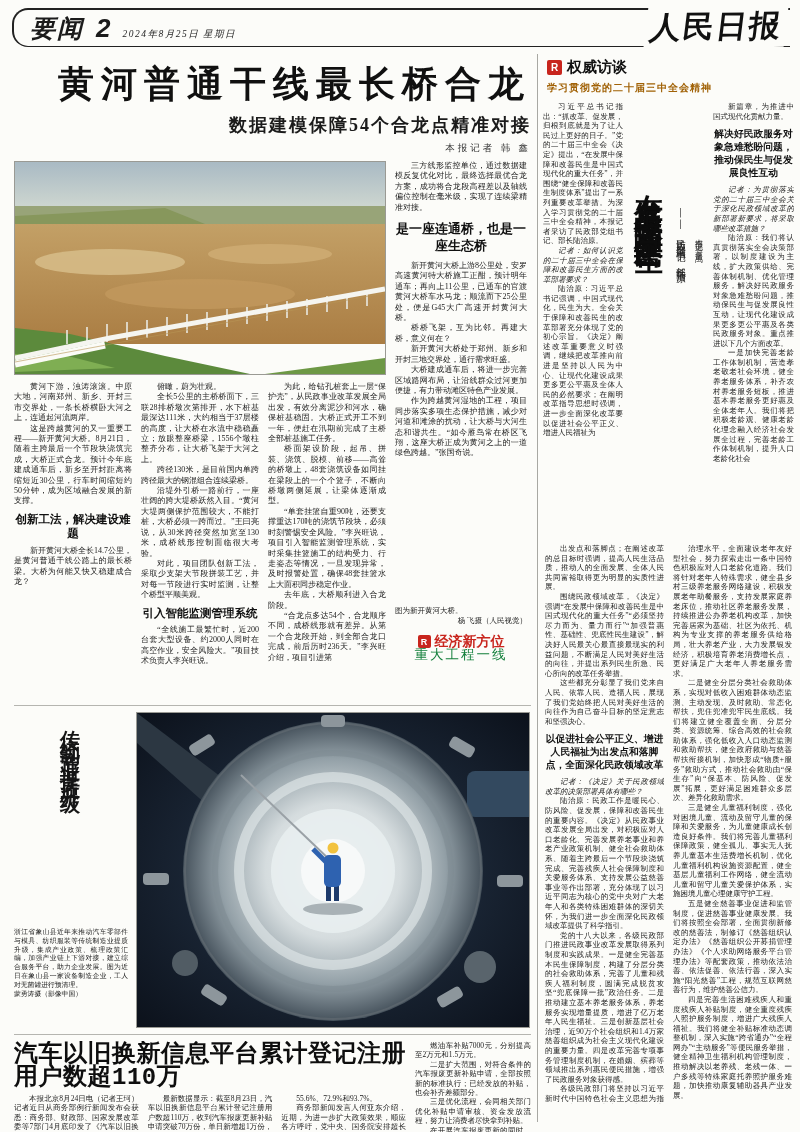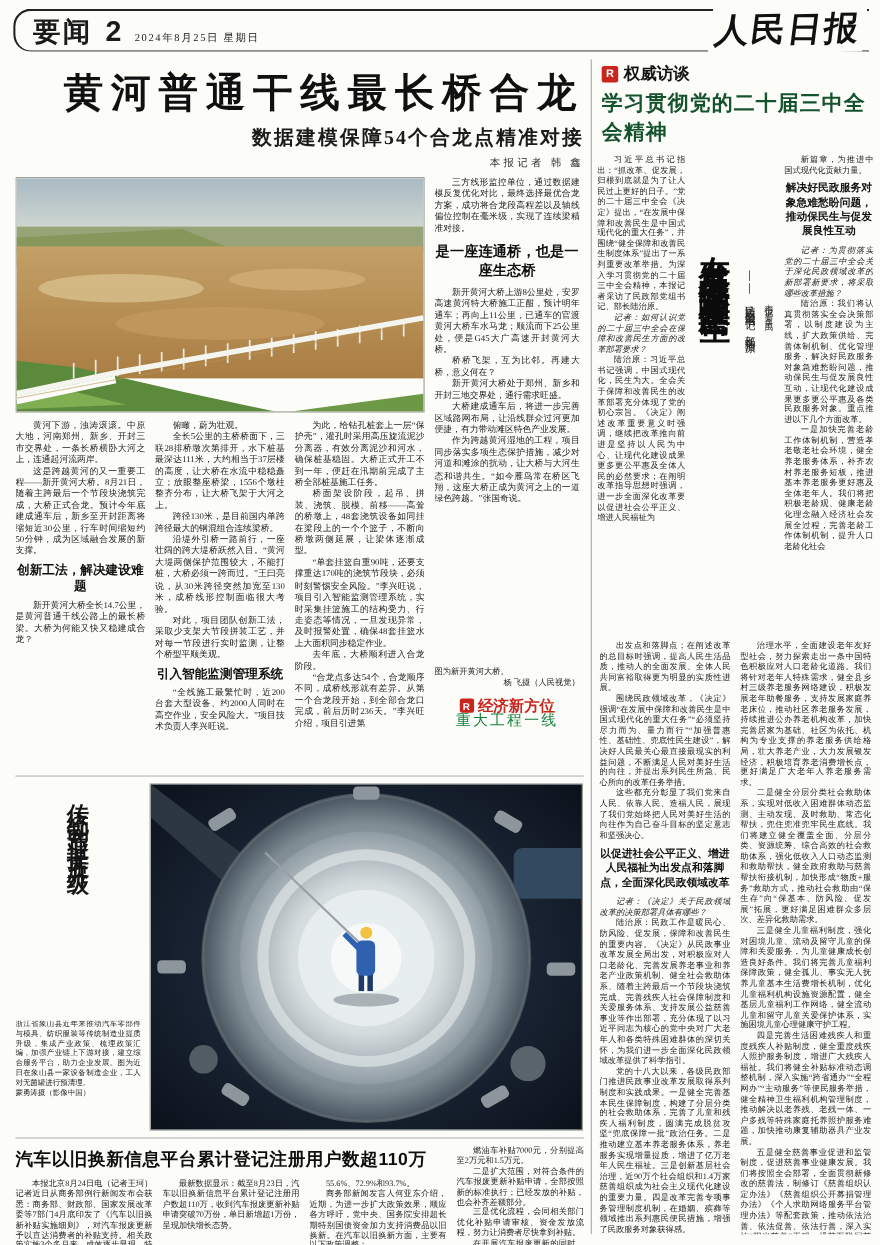--- a/index.html
+++ b/index.html
@@ -1,21 +1,21 @@
 <!DOCTYPE html>
 <html><head>
 <meta charset="utf-8">
 <style>
   html,body{margin:0;padding:0;background:#e9e9e6;}
   .page{width:800px;height:1132px;background:#fcfcf9;position:relative;overflow:hidden;
         font-family:"Liberation Serif",serif;color:#1b1b1b;box-sizing:border-box;}
   
   .masthead{position:relative;margin:8px 10px 0 12px;height:44px;}
   .mast-box{height:36px;border-top:2.5px solid #222;border-left:2.5px solid #222;border-bottom:1.5px solid #222;
-            border-radius:16px 0 0 16px;display:flex;align-items:center;gap:12px;padding-left:16px;}
+            border-radius:16px 0 0 16px;display:flex;align-items:center;gap:12px;padding-left:16px;font-style:italic;}
   .mast-sec{font-family:"Liberation Sans",sans-serif;font-weight:900;font-size:25px;letter-spacing:2px;}
   .mast-no{font-family:"Liberation Sans",sans-serif;font-weight:700;font-size:26px;}
   .mast-date{font-size:9.5px;letter-spacing:1.5px;color:#222;margin-top:12px;}
   .mast-logo{position:absolute;right:4px;top:-2px;font-family:"Liberation Serif",serif;font-weight:900;
              font-size:31px;letter-spacing:2px;transform:skewX(-8deg) rotate(-1deg);color:#111;background:#fcfcf9;padding:0 4px;}
   
   .content{display:flex;padding:0 6px 0 14px;height:1070px;}
   .left-zone{width:517px;}
   .v-divider{width:1px;background:#a8a8a3;margin:2px 5px 0 6px;}
   .interview{flex:1;overflow:hidden;}
@@ -49,32 +49,32 @@
                   letter-spacing:2px;color:#15803d;margin-top:2px;}
   .hsep{border:none;border-top:1px solid #b5b5b0;margin:6px 0;}
   
   .mid{display:flex;gap:8px;height:316px;overflow:hidden;}
   .mfg{width:114px;display:flex;flex-direction:column;align-items:center;}
   .mfg-title{writing-mode:vertical-rl;font-family:"Liberation Sans",sans-serif;font-weight:700;
              font-size:20px;letter-spacing:8px;height:208px;margin:2px 0 6px;color:#151515;}
   .mfg-cap{font-size:6.8px;line-height:8.8px;text-align:justify;overflow:hidden;}
   
   .bottom{position:relative;height:104px;margin-top:2px;overflow:hidden;}
-  .bot-head{width:392px;font-family:Liberation Sans, sans-serif;font-weight:900;font-size:16px;
+  .bot-head{width:392px;font-family:Liberation Mono, monospace;font-weight:900;font-size:24px;
             letter-spacing:0.5px;line-height:23px;margin:2px 0 5px;color:#0e0e0e;}
   .bot-cols{display:flex;gap:9px;width:392px;height:72px;overflow:hidden;}
   .bcol{flex:1;overflow:hidden;font-size:7.5px;line-height:9.4px;}
   .bot-col4{position:absolute;right:0;top:0;width:116px;height:104px;overflow:hidden;font-size:7.5px;line-height:9.4px;}
   
   .iv-head{padding:6px 2px 0 4px;}
   .iv-badge{display:flex;align-items:center;gap:5px;}
   .iv-badge .icon-r{width:15px;height:15px;font-size:10px;}
   .iv-badge-label{font-family:"Liberation Sans",sans-serif;font-weight:900;font-size:15px;color:#111;}
-  .iv-series{font-family:Liberation Sans, sans-serif;font-weight:700;font-size:19px;letter-spacing:1px;
-             color:#14532d;margin:4px 0 7px;}
+  .iv-series{font-family:Liberation Sans, sans-serif;font-weight:700;font-size:10px;letter-spacing:1px;
+             color:#a16207;margin:4px 0 7px;}
   .iv-row1{display:flex;height:436px;overflow:hidden;}
   .iv-colA{width:80px;font-size:7.5px;line-height:9.6px;overflow:hidden;}
   .iv-center{width:86px;display:flex;justify-content:center;gap:5px;padding-top:70px;box-sizing:border-box;}
   .iv-title{writing-mode:vertical-rl;font-family:"Liberation Sans",sans-serif;font-weight:900;
             font-size:29px;letter-spacing:5px;color:#0c0c0c;}
   .iv-sub{writing-mode:vertical-rl;font-family:"Liberation Sans",sans-serif;font-size:9.5px;letter-spacing:2px;
           color:#222;padding-top:36px;}
   .iv-byline{writing-mode:vertical-rl;font-size:8px;letter-spacing:2px;color:#333;padding-top:60px;}
   .iv-colB{flex:1;font-size:7.5px;line-height:9.6px;overflow:hidden;padding-left:4px;}
   .interview .ap-h{font-size:9.8px;line-height:13px;text-align:center;margin:6px 0;}
@@ -163,21 +163,21 @@
               <div class="ncol">
                   <p class="ap ap-p">俯瞰，蔚为壮观。</p>
                   <p class="ap ap-p">全长5公里的主桥桥面下，三联28排桥墩次第排开，水下桩基最深达111米，大约相当于37层楼的高度，让大桥在水流中稳稳矗立；放眼整座桥梁，1556个墩柱整齐分布，让大桥飞架于大河之上。</p>
                   <p class="ap ap-p">跨径130米，是目前国内单跨跨径最大的钢混组合连续梁桥。</p>
                   <p class="ap ap-p">沿堤外引桥一路前行，一座壮阔的跨大堤桥跃然入目。“黄河大堤两侧保护范围较大，不能打桩，大桥必须一跨而过。”王曰亮说，从30米跨径突然加宽至130米，成桥线形控制面临很大考验。</p>
                   <p class="ap ap-p">对此，项目团队创新工法，采取少支架大节段拼装工艺，并对每一节段进行实时监测，让整个桥型平顺美观。</p>
                   <p class="ap ap-h">引入智能监测管理系统</p>
                   <p class="ap ap-p">“全线施工最繁忙时，近200台套大型设备、约2000人同时在高空作业，安全风险大。”项目技术负责人李兴旺说。</p>
                 </div>
               <div class="ncol">
-                  <p class="ap ap-p">为此，给钻孔桩套上一层“保护壳”，灌孔时采用高压旋流泥沙分离器，有效分离泥沙和河水，确保桩基稳固。大桥正式开工不到一年，便赶在汛期前完成了主桥全部桩基施工任务。</p>
+                  <p class="ap ap-p">为此，给钻孔桩套上一层“保护壳”，从民政事业改革发展全局出发，有效分离泥沙和河水，确保桩基稳固。大桥正式开工不到一年，便赶在汛期前完成了主桥全部桩基施工任务。</p>
                   <p class="ap ap-p">桥面架设阶段，起吊、拼装、浇筑、脱模、前移——高耸的桥墩上，48套浇筑设备如同挂在梁段上的一个个篮子，不断向桥墩两侧延展，让梁体逐渐成型。</p>
                   <p class="ap ap-p">“单套挂篮自重90吨，还要支撑重达170吨的浇筑节段块，必须时刻警惕安全风险。”李兴旺说，项目引入智能监测管理系统，实时采集挂篮施工的结构受力、行走姿态等情况，一旦发现异常，及时报警处置，确保48套挂篮水上大面积同步稳定作业。</p>
                   <p class="ap ap-p">去年底，大桥顺利进入合龙阶段。</p>
                   <p class="ap ap-p">“合龙点多达54个，合龙顺序不同，成桥线形就有差异。从第一个合龙段开始，到全部合龙口完成，前后历时236天。”李兴旺介绍，项目引进第</p>
                 </div>
             </div>
           </div>
           <div class="lead-col4">
             <div class="col4-text">
                 <p class="ap ap-p">三方线形监控单位，通过数据建模反复优化对比，最终选择最优合龙方案，成功将合龙段高程差以及轴线偏位控制在毫米级，实现了连续梁精准对接。</p>
@@ -322,20 +322,20 @@
             <p class="ap ap-h">以促进社会公平正义、增进人民福祉为出发点和落脚点，全面深化民政领域改革</p>
             <p class="ap ap-q">记者：《决定》关于民政领域改革的决策部署具体有哪些？</p>
             <p class="ap ap-p">陆治原：民政工作是暖民心、防风险、促发展，保障和改善民生的重要内容。《决定》从民政事业改革发展全局出发，对积极应对人口老龄化、完善发展养老事业和养老产业政策机制、健全社会救助体系、随着主跨最后一个节段块浇筑完成、完善残疾人社会保障制度和关爱服务体系、支持发展公益慈善事业等作出部署，充分体现了以习近平同志为核心的党中央对广大老年人和各类特殊困难群体的深切关怀，为我们进一步全面深化民政领域改革提供了科学指引。</p>
             <p class="ap ap-p">党的十八大以来，各级民政部门推进民政事业改革发展取得系列制度和实践成果。一是健全完善基本民生保障制度，构建了分层分类的社会救助体系，完善了儿童和残疾人福利制度，圆满完成脱贫攻坚“兜底保障一批”政治任务。二是推动建立基本养老服务体系，养老服务实现增量提质，增进了亿万老年人民生福祉。三是创新基层社会治理，近90万个社会组织和1.4万家慈善组织成为社会主义现代化建设的重要力量。四是改革完善专项事务管理制度机制，在婚姻、殡葬等领域推出系列惠民便民措施，增强了民政服务对象获得感。</p>
             <p class="ap ap-p">各级民政部门将坚持以习近平新时代中国特色社会主义思想为指引，深入学习贯彻党的二十届三中全会精神，牢牢把握新时代新征程民政部门使命任务，全面深化民政领域改革，努力谱写民政事业高质量发展新篇章，为推进中国式现代化贡献力量。</p>
           </div>
         <div class="ivcol">
             <p class="ap ap-p">治理水平，全面建设老年友好型社会，努力探索走出一条中国特色积极应对人口老龄化道路。我们将针对老年人特殊需求，健全县乡村三级养老服务网络建设，积极发展老年助餐服务，支持发展家庭养老床位，推动社区养老服务发展，持续推进公办养老机构改革，加快完善居家为基础、社区为依托、机构为专业支撑的养老服务供给格局，壮大养老产业，大力发展银发经济，积极培育养老消费增长点，更好满足广大老年人养老服务需求。</p>
             <p class="ap ap-p">二是健全分层分类社会救助体系，实现对低收入困难群体动态监测、主动发现、及时救助、常态化帮扶，兜住兜准兜牢民生底线。我们将建立健全覆盖全面、分层分类、资源统筹、综合高效的社会救助体系，强化低收入人口动态监测和救助帮扶，健全政府救助与慈善帮扶衔接机制，加快形成“物质+服务”救助方式，推动社会救助由“保生存”向“保基本、防风险、促发展”拓展，更好满足困难群众多层次、差异化救助需求。</p>
             <p class="ap ap-p">三是健全儿童福利制度，强化对困境儿童、流动及留守儿童的保障和关爱服务，为儿童健康成长创造良好条件。我们将完善儿童福利保障政策，健全孤儿、事实无人抚养儿童基本生活费增长机制，优化儿童福利机构设施资源配置，健全基层儿童福利工作网络，健全流动儿童和留守儿童关爱保护体系，实施困境儿童心理健康守护工程。</p>
+            <p class="ap ap-p">五是健全慈善事业促进和监管制度，促进慈善事业健康发展。我们将按照全会部署，全面贯彻新修改的慈善法，制修订《慈善组织认定办法》《慈善组织公开募捐管理办法》《个人求助网络服务平台管理办法》等配套政策，推动依法治善、依法促善、依法行善，深入实施“阳光慈善”工程，规范互联网慈善行为，维护慈善公信力。</p>
             <p class="ap ap-p">四是完善生活困难残疾人和重度残疾人补贴制度，健全重度残疾人照护服务制度，增进广大残疾人福祉。我们将健全补贴标准动态调整机制，深入实施“跨省通办”“全程网办”“主动服务”等便民服务举措，健全精神卫生福利机构管理制度，推动解决以老养残、老残一体、一户多残等特殊家庭托养照护服务难题，加快推动康复辅助器具产业发展。</p>
-            <p class="ap ap-p">五是健全慈善事业促进和监管制度，促进慈善事业健康发展。我们将按照全会部署，全面贯彻新修改的慈善法，制修订《慈善组织认定办法》《慈善组织公开募捐管理办法》《个人求助网络服务平台管理办法》等配套政策，推动依法治善、依法促善、依法行善，深入实施“阳光慈善”工程，规范互联网慈善行为，维护慈善公信力。</p>
           </div>
       </div>
     </aside>
 
   </div>
 </div>
 
 </body></html>

